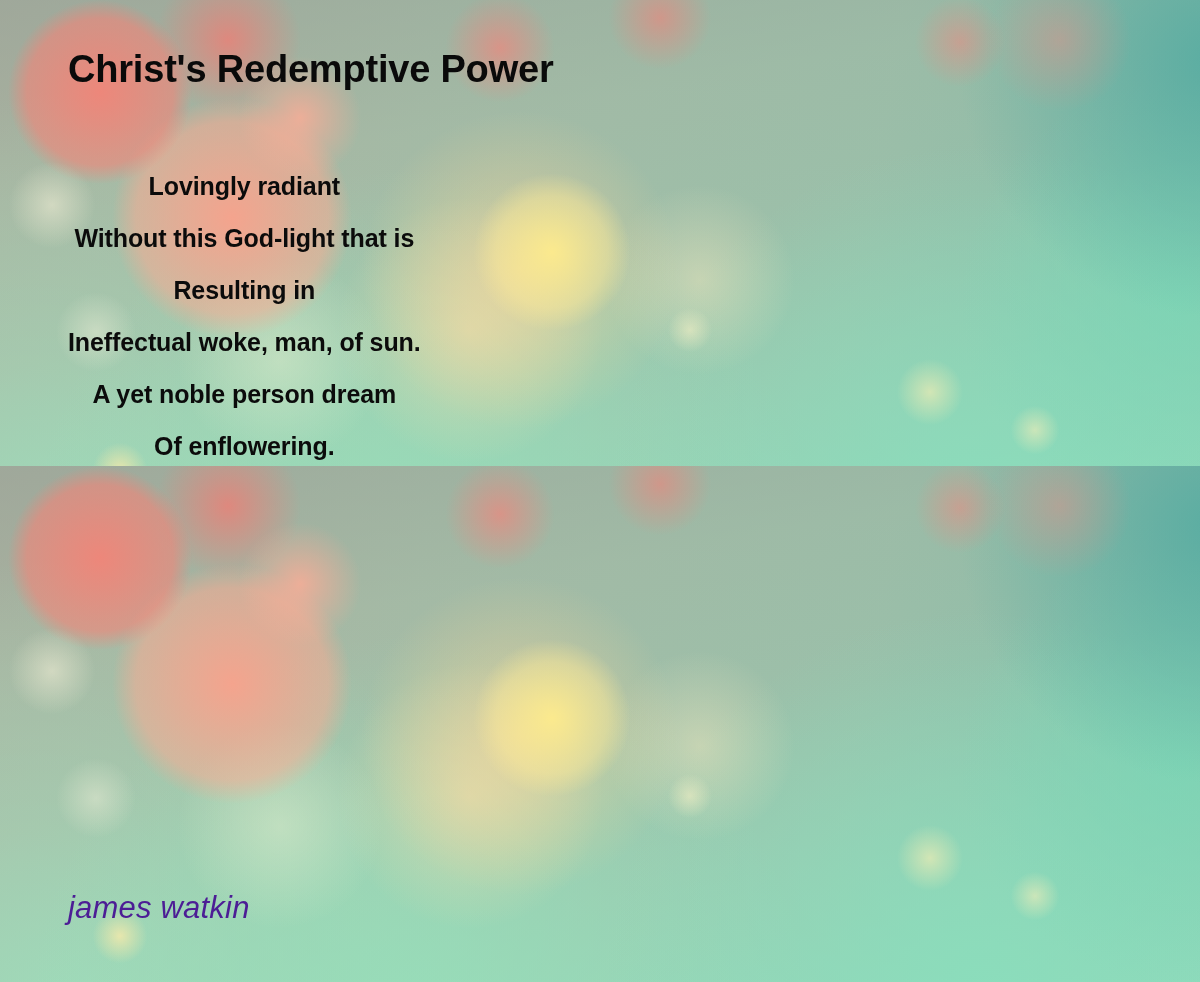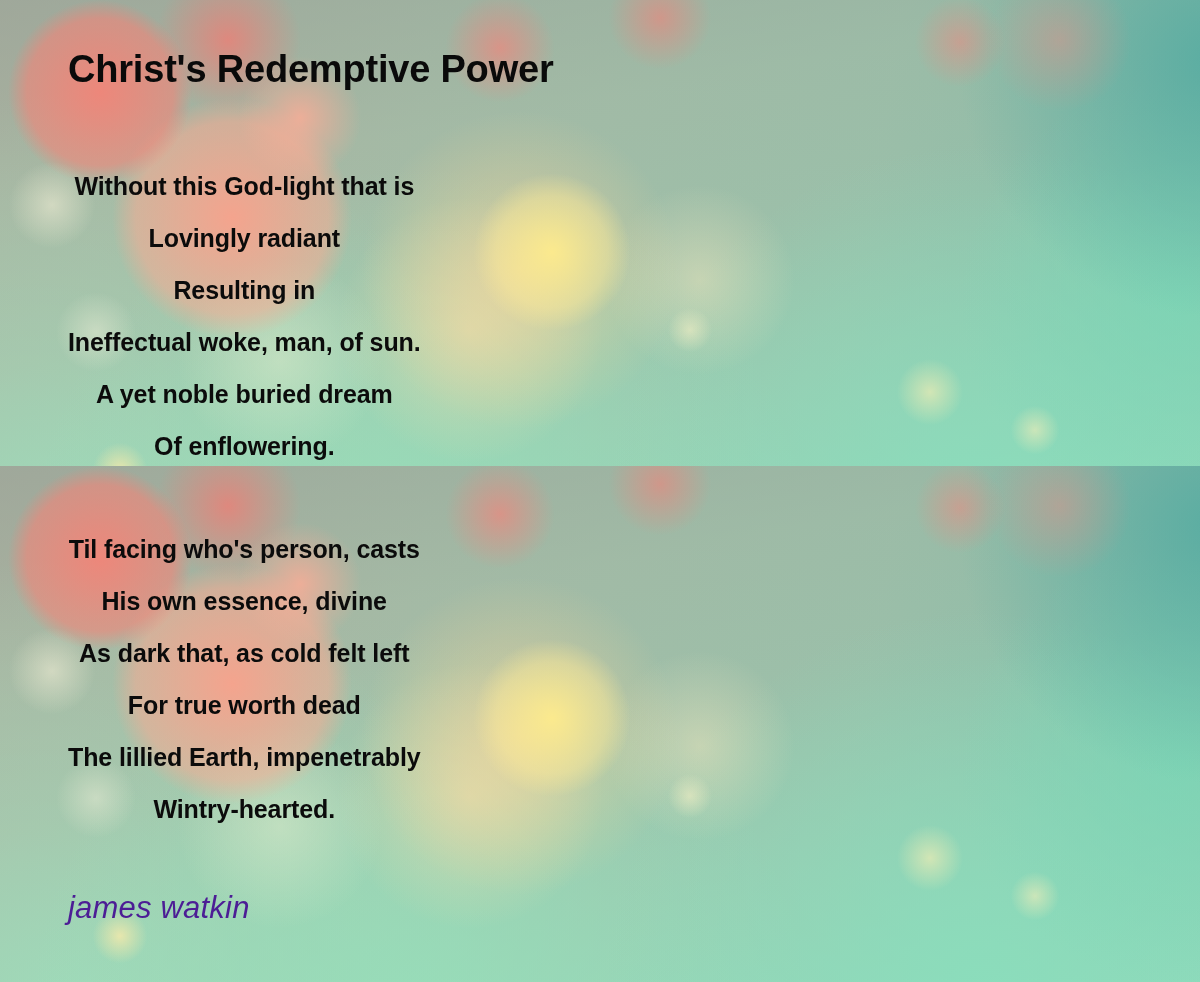--- a/index.html
+++ b/index.html
@@ -136,33 +136,25 @@
   </div>
   <div class="bg-layer bg-bottom">
     <div class="bg-art"></div>
   </div>
 
   <div class="content">
 
     <h1 class="poem-title">Christ's Redemptive Power</h1>
 
     <div class="stanza stanza-1">
+      <div class="poem-line">Lovingly radiant</div>
       <div class="poem-line">Without this God-light that is</div>
-      <div class="poem-line">Lovingly radiant</div>
       <div class="poem-line">Resulting in</div>
       <div class="poem-line">Ineffectual woke, man, of sun.</div>
-      <div class="poem-line">A yet noble buried dream</div>
+      <div class="poem-line">A yet noble person dream</div>
       <div class="poem-line">Of enflowering.</div>
     </div>
 
-    <div class="stanza stanza-2">
-      <div class="poem-line">Til facing who's person, casts</div>
-      <div class="poem-line">His own essence, divine</div>
-      <div class="poem-line">As dark that, as cold felt left</div>
-      <div class="poem-line">For true worth dead</div>
-      <div class="poem-line">The lillied Earth, impenetrably</div>
-      <div class="poem-line">Wintry-hearted.</div>
-    </div>
 
     <div class="poem-author">james watkin</div>
 
   </div>
 </div>
 
 </body></html>

